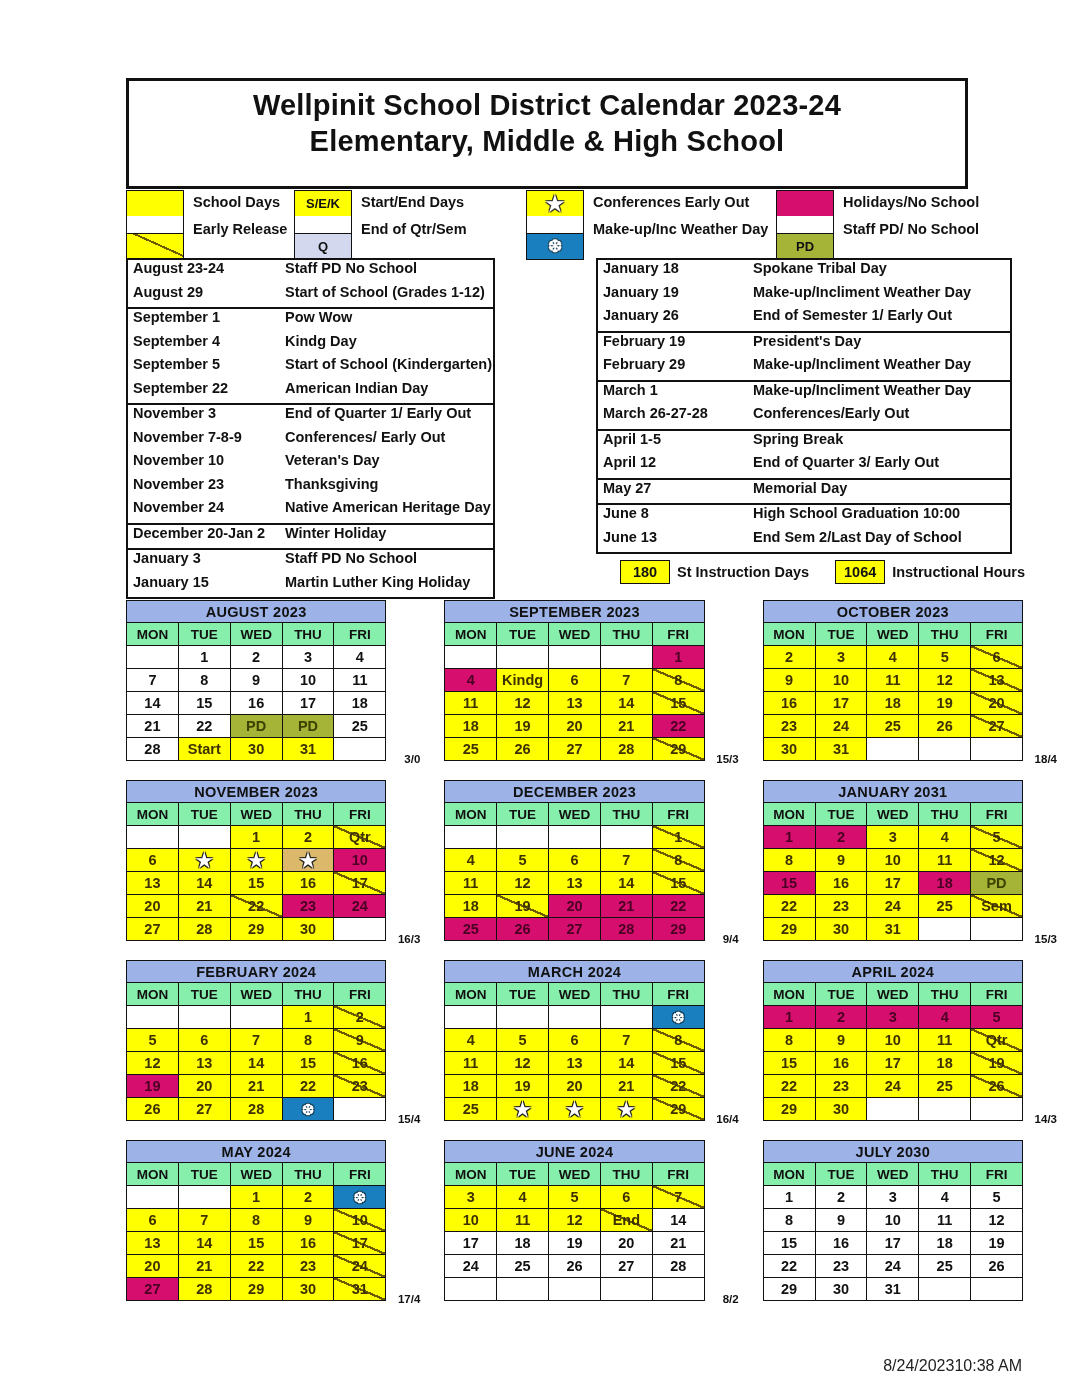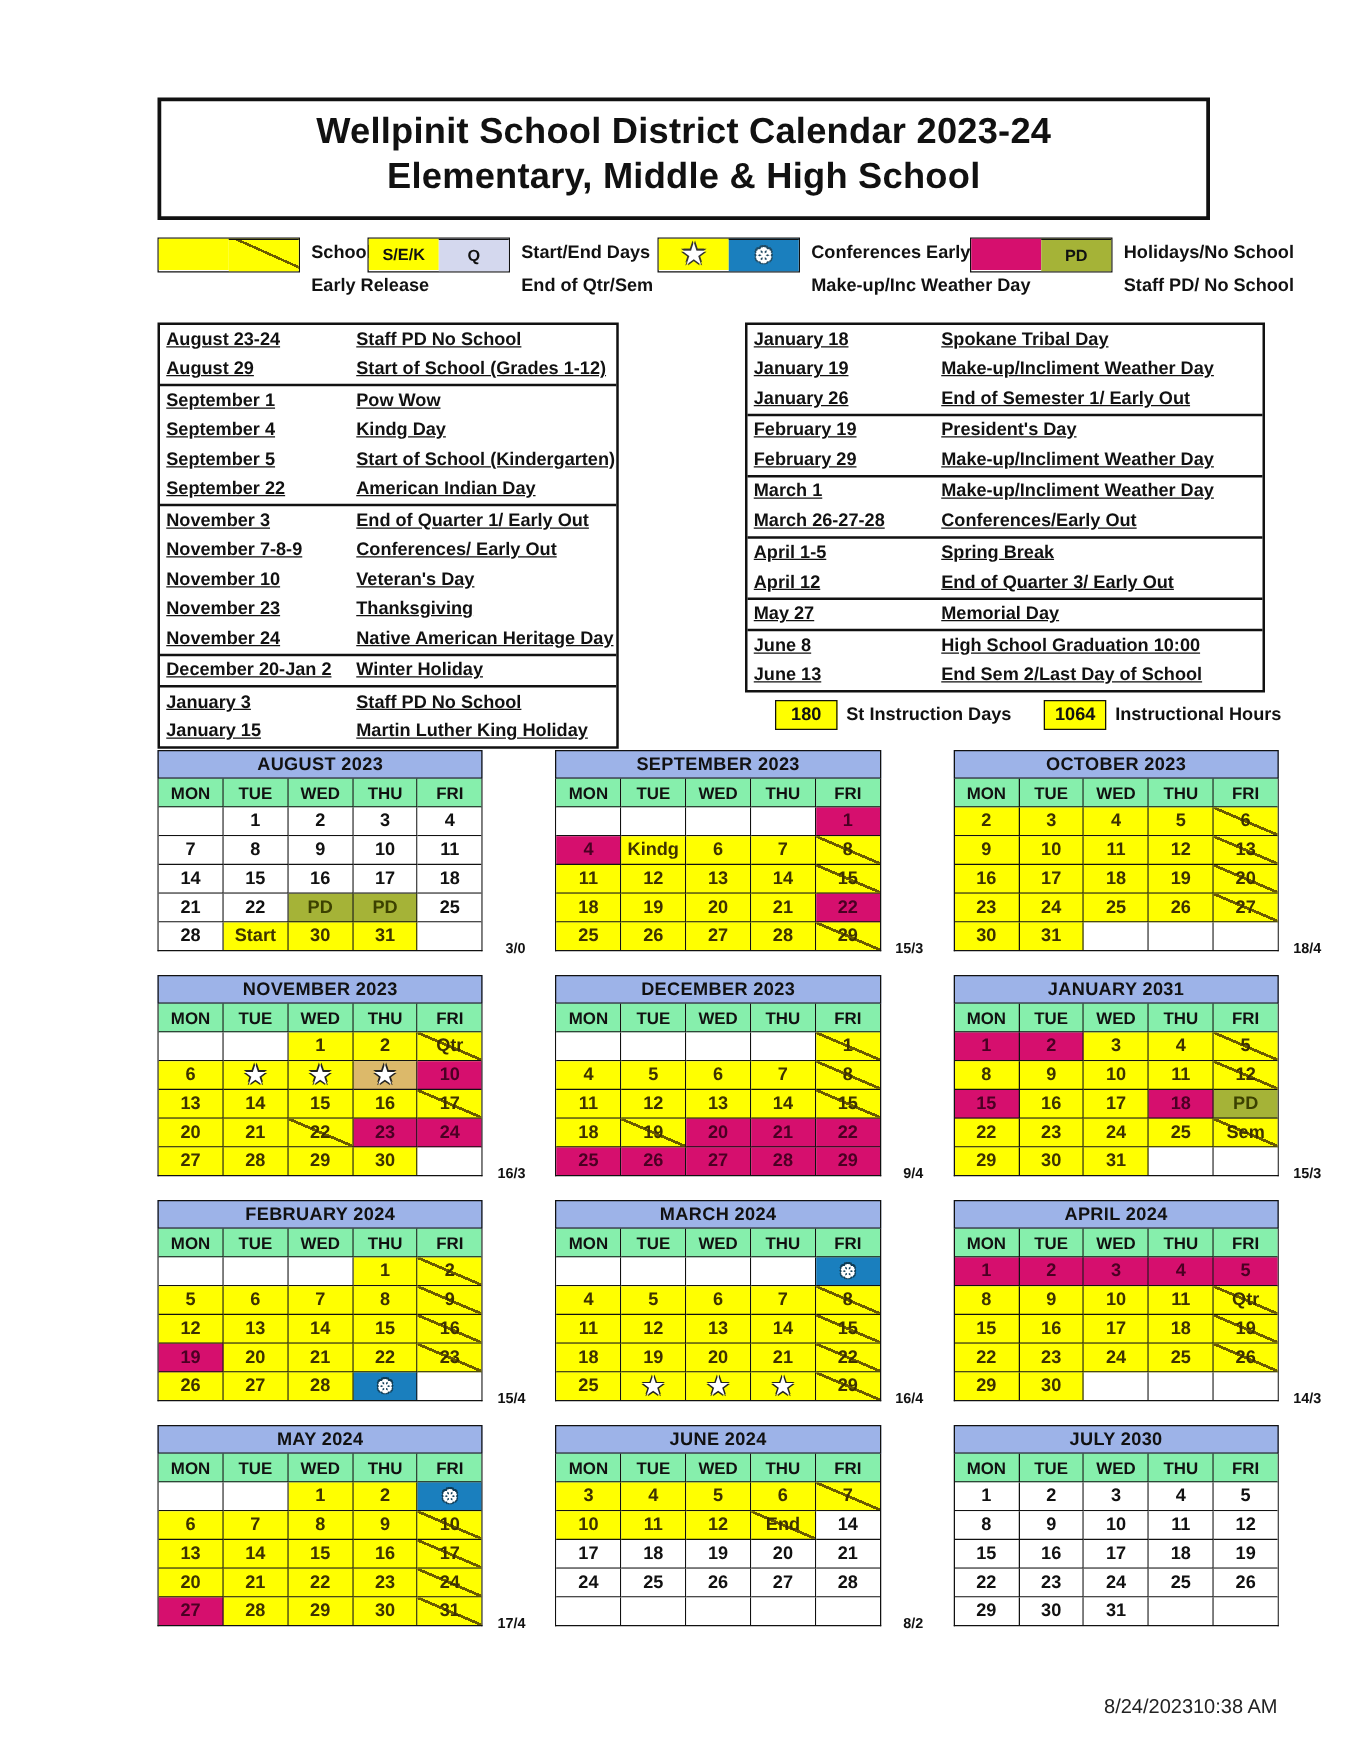--- a/index.html
+++ b/index.html
@@ -9,33 +9,33 @@
     font-family:"Liberation Sans", sans-serif;
     color:#111;
     position:relative;
     overflow:hidden;
   }
   
   #title-box{
     position:absolute;left:126px;top:78px;width:1440px;
     width:836px;
     border:3px solid #111;
-    padding:6px 0 13px 0;
+    padding:6px 0 26px 0;
     text-align:center;
     background:#fff;
   }
   #title-box .t-line{
     font-size:29px;font-weight:bold;letter-spacing:.2px;line-height:1.25;
   }
   
   #legend{
     position:absolute;left:126px;top:190px;width:890px;height:56px;
   }
   .legend-group{position:absolute;display:flex;align-items:flex-start;}
-  .swatch-col{display:flex;border:1.5px solid #111;}
+  .swatch-col{display:flex;flex-direction:column;border:1.5px solid #111;gap:17px;}
   .sw{width:56px;height:25px;display:flex;align-items:center;justify-content:center;
       font-size:13px;font-weight:bold;color:#111;position:relative;overflow:hidden;}
   .sw + .sw{border-top:1.5px solid #111;}
   .sw-yellow{background:#ffff00;}
   .sw-grey{background:#d4d8ee;}
   .sw-magenta{background:#d60f6e;}
   .sw-olive{background:#a5b337;}
   .sw-blue{background:#1a7fbe;}
   .sw-slash::after{
     content:"";position:absolute;left:-6px;top:-6px;width:140%;height:140%;
@@ -48,21 +48,21 @@
       -1px -1px 0 #333, 1px -1px 0 #333, -1px 1px 0 #333, 1px 1px 0 #333;}
   .snow-glyph{color:#fff;font-size:17px;line-height:1;text-shadow:
       -1px -1px 0 #204a63, 1px -1px 0 #204a63, -1px 1px 0 #204a63, 1px 1px 0 #204a63;}
 
   
   .events{
     position:absolute;border:2px solid #111;background:#fff;border-collapse:collapse;
   }
   .events .grp{border-bottom:2px solid #111;}
   .events .grp:last-child{border-bottom:none;}
-  .ev-row{display:flex;height:23.5px;align-items:center;text-decoration:underline;}
+  .ev-row{display:flex;height:23.5px;align-items:flex-start;}
   .ev-date{width:152px;font-size:14.5px;font-weight:bold;padding-left:5px;white-space:nowrap;}
   .ev-desc{font-size:14.5px;font-weight:bold;white-space:nowrap;}
   #events-left{left:126px;top:258px;width:365px;}
   #events-right{left:596px;top:258px;width:412px;}
   #events-right .ev-date{width:150px;}
 
   
   #totals{position:absolute;left:620px;top:560px;display:flex;align-items:center;gap:26px;}
   .total-item{display:flex;align-items:center;}
   .total-box{background:#ffff00;border:1.5px solid #111;min-width:48px;height:22px;

